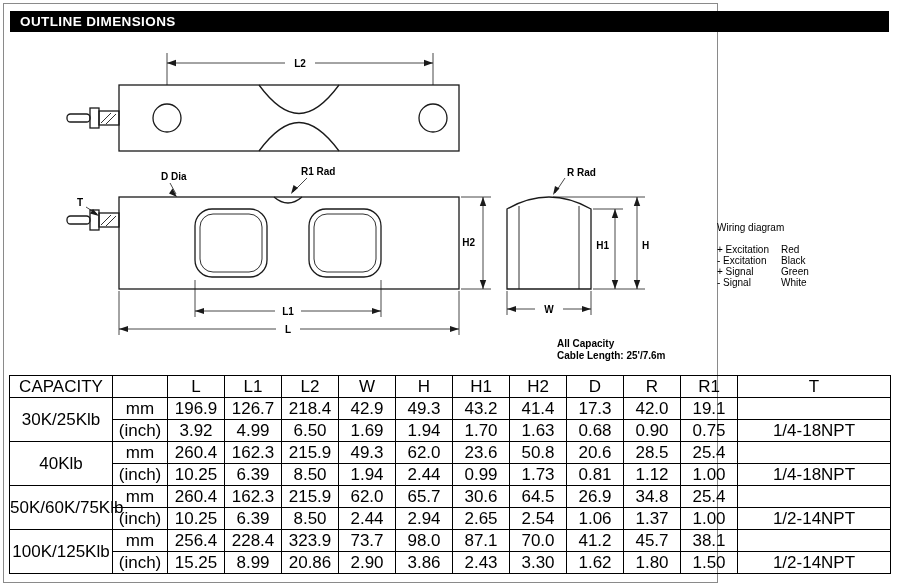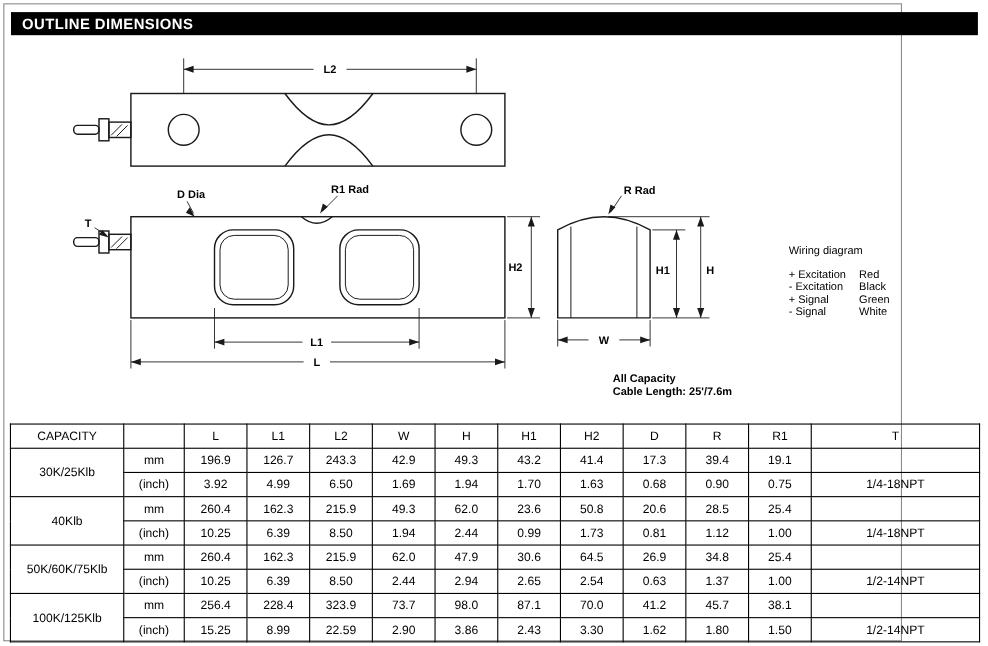--- a/index.html
+++ b/index.html
@@ -1,24 +1,24 @@
 <!DOCTYPE html>
 <html><head>
 <meta charset="utf-8">
 <style>
   * { box-sizing: border-box; margin: 0; padding: 0; }
   html, body { width: 898px; height: 587px; background: #fff; font-family: "Liberation Sans", sans-serif; }
-  .page { position: absolute; left: 3px; top: 3px; width: 817px; height: 580px; border: 1px solid #8a8a8a; background: #fff; }
+  .page { position: absolute; left: 3px; top: 3px; width: 715px; height: 580px; border: 1px solid #8a8a8a; background: #fff; }
   .titlebar { position: absolute; left: 6px; top: 7px; width: 879px; height: 21px; background: #000; color: #fff; display: flex; align-items: center; padding-left: 10px; font-size: 13.5px; font-weight: bold; letter-spacing: .4px; }
   svg.drawing { position: absolute; left: 5px; top: 33px; }
   svg text { fill: #000; font-family: "Liberation Sans", sans-serif; }
   .dim-label { font-size: 10px; font-weight: bold; }
   .wire-text { font-size: 10px; }
   .note-text { font-size: 10px; font-weight: bold; }
-  table.dims { position: absolute; left: 5px; top: 381px; width: 882px; border-collapse: collapse; table-layout: fixed; font-size: 11px; color: #000; padding-left: 37px; }
+  table.dims { position: absolute; left: 5px; top: 371px; width: 882px; border-collapse: collapse; table-layout: fixed; font-size: 17px; color: #000; padding-left: 37px; }
   .dims th, .dims td { border: 1px solid #000; text-align: center; vertical-align: middle; height: 22px; padding: 0; font-weight: 400; white-space: nowrap; }
 </style>
 </head>
 <body>
 
 <div class="page">
 
   <div class="titlebar">
     <span>OUTLINE DIMENSIONS</span>
   </div>
@@ -183,27 +183,27 @@
           <th>R1</th>
           <th>T</th>
         </tr>
       </thead>
     <tbody>
         <tr>
           <td rowspan="2">30K/25Klb</td>
           <td>mm</td>
           <td>196.9</td>
           <td>126.7</td>
-          <td>243.3</td>
+          <td>218.4</td>
           <td>42.9</td>
           <td>49.3</td>
           <td>43.2</td>
           <td>41.4</td>
           <td>17.3</td>
-          <td>39.4</td>
+          <td>42.0</td>
           <td>19.1</td>
           <td></td>
         </tr>
         <tr>
           <td>(inch)</td>
           <td>3.92</td>
           <td>4.99</td>
           <td>6.50</td>
           <td>1.69</td>
           <td>1.94</td>
@@ -243,38 +243,38 @@
           <td>1.00</td>
           <td>1/4-18NPT</td>
         </tr>
         <tr>
           <td rowspan="2">50K/60K/75Klb</td>
           <td>mm</td>
           <td>260.4</td>
           <td>162.3</td>
           <td>215.9</td>
           <td>62.0</td>
-          <td>47.9</td>
+          <td>65.7</td>
           <td>30.6</td>
           <td>64.5</td>
           <td>26.9</td>
           <td>34.8</td>
           <td>25.4</td>
           <td></td>
         </tr>
         <tr>
           <td>(inch)</td>
           <td>10.25</td>
           <td>6.39</td>
           <td>8.50</td>
           <td>2.44</td>
           <td>2.94</td>
           <td>2.65</td>
           <td>2.54</td>
-          <td>0.63</td>
+          <td>1.06</td>
           <td>1.37</td>
           <td>1.00</td>
           <td>1/2-14NPT</td>
         </tr>
         <tr>
           <td rowspan="2">100K/125Klb</td>
           <td>mm</td>
           <td>256.4</td>
           <td>228.4</td>
           <td>323.9</td>
@@ -284,21 +284,21 @@
           <td>70.0</td>
           <td>41.2</td>
           <td>45.7</td>
           <td>38.1</td>
           <td></td>
         </tr>
         <tr>
           <td>(inch)</td>
           <td>15.25</td>
           <td>8.99</td>
-          <td>22.59</td>
+          <td>20.86</td>
           <td>2.90</td>
           <td>3.86</td>
           <td>2.43</td>
           <td>3.30</td>
           <td>1.62</td>
           <td>1.80</td>
           <td>1.50</td>
           <td>1/2-14NPT</td>
         </tr>
       </tbody>

